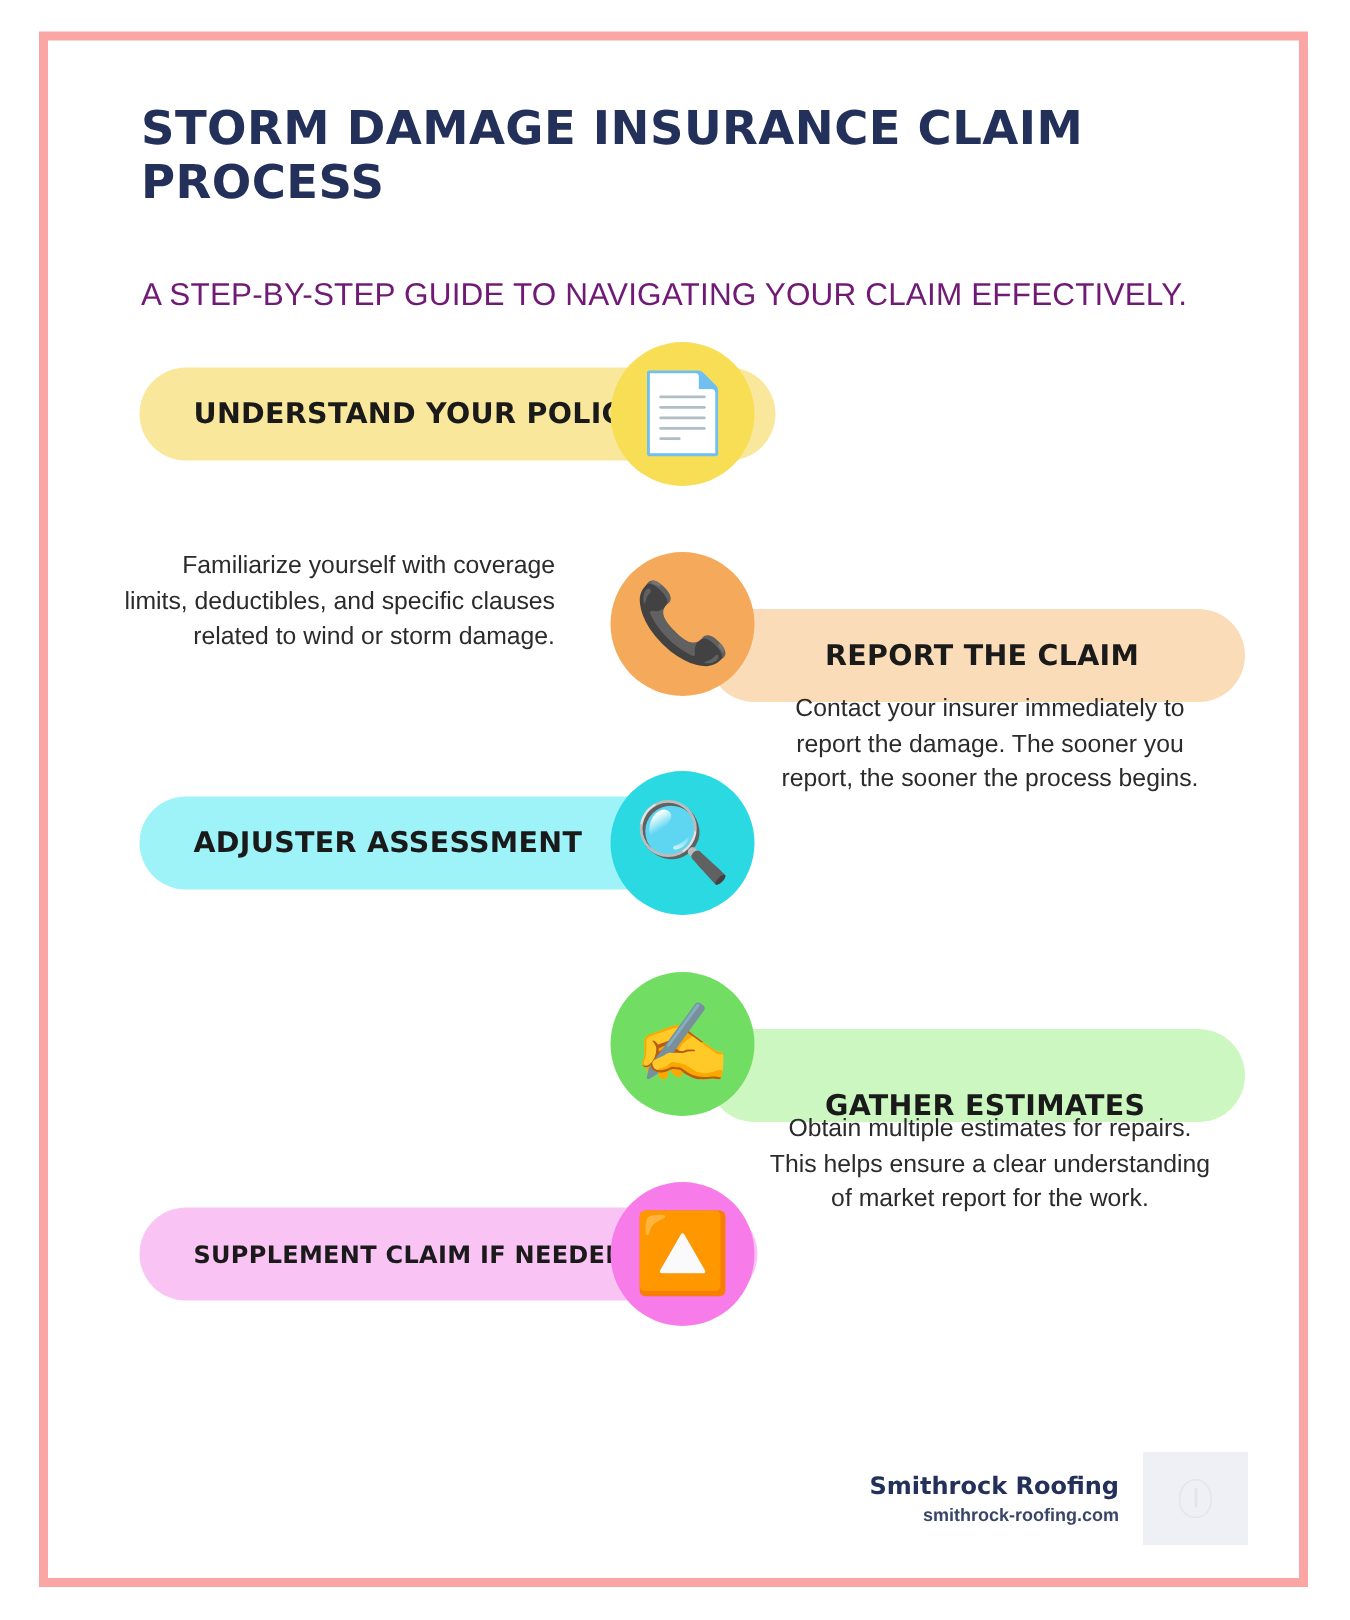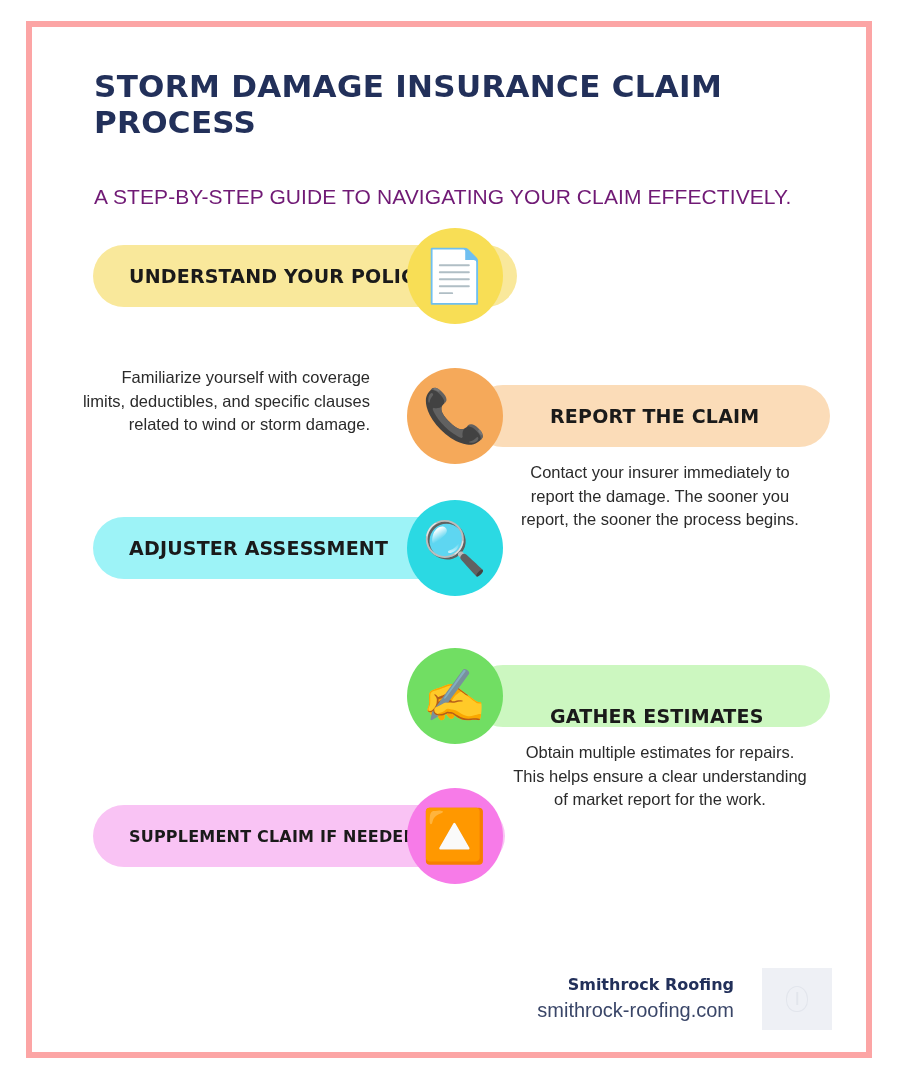--- a/index.html
+++ b/index.html
@@ -118,57 +118,59 @@
     top: 76px;
     text-align: right;
     margin-top: 45px;
   }
 
   
   .step.right .pill {
     left: 440px;
     right: 36px;
     padding-left: 78px;
+    margin-top: 21px;
   }
   .step.right .circle {
     left: 375px;
     top: -17px;
   }
   .step.right .body-text {
     left: 478px;
     top: 76px;
     text-align: center;
     width: 300px;
   }
 
   
   .footer {
     position: absolute;
     right: 34px;
     bottom: 22px;
     display: flex;
     align-items: center;
-    gap: 28px;
+    gap: 16px;
   }
   .footer-text {
     text-align: right;
   }
   .brand-name {
     font-family: "DejaVu Sans", sans-serif;
     font-size: 16px;
     font-weight: bold;
     color: #22305a;
     line-height: 1.45;
   }
   .brand-url {
     font-family: "Liberation Sans", sans-serif;
-    font-size: 20px;
+    font-size: 12px;
     color: #3a4straight;
     color: #3a4668;
     line-height: 1.45;
+    font-weight: bold;
   }
   .logo-box {
     width: 70px;
     height: 62px;
     background: #eef0f5;
     display: flex;
     align-items: center;
     justify-content: center;
   }
   .logo-mark {
@@ -207,21 +209,21 @@
         <div class="circle" style="background: rgb(248, 222, 85);">📄</div>
         <div class="body-text">Familiarize yourself with coverage limits, deductibles, and specific clauses related to wind or storm damage.</div>
       </div>
       <div class="step right" style="top: 140px;">
         <div class="pill" style="background: rgb(251, 220, 184);">
           <span class="pill-label">REPORT THE CLAIM</span>
         </div>
         <div class="circle" style="background: rgb(245, 169, 90);">📞</div>
         <div class="body-text">Contact your insurer immediately to report the damage. The sooner you report, the sooner the process begins.</div>
       </div>
-      <div class="step left" style="top: 272px;">
+      <div class="step left" style="top: 286px;">
         <div class="pill" style="background: rgb(157, 243, 247);">
           <span class="pill-label">ADJUSTER ASSESSMENT</span>
         </div>
         <div class="circle" style="background: rgb(43, 217, 227);">🔍</div>
       </div>
       <div class="step right" style="top: 420px;">
         <div class="pill" style="background: rgb(204, 247, 192); align-items: flex-end;">
           <span class="pill-label">GATHER ESTIMATES</span>
         </div>
         <div class="circle" style="background: rgb(113, 222, 99);">✍️</div>

